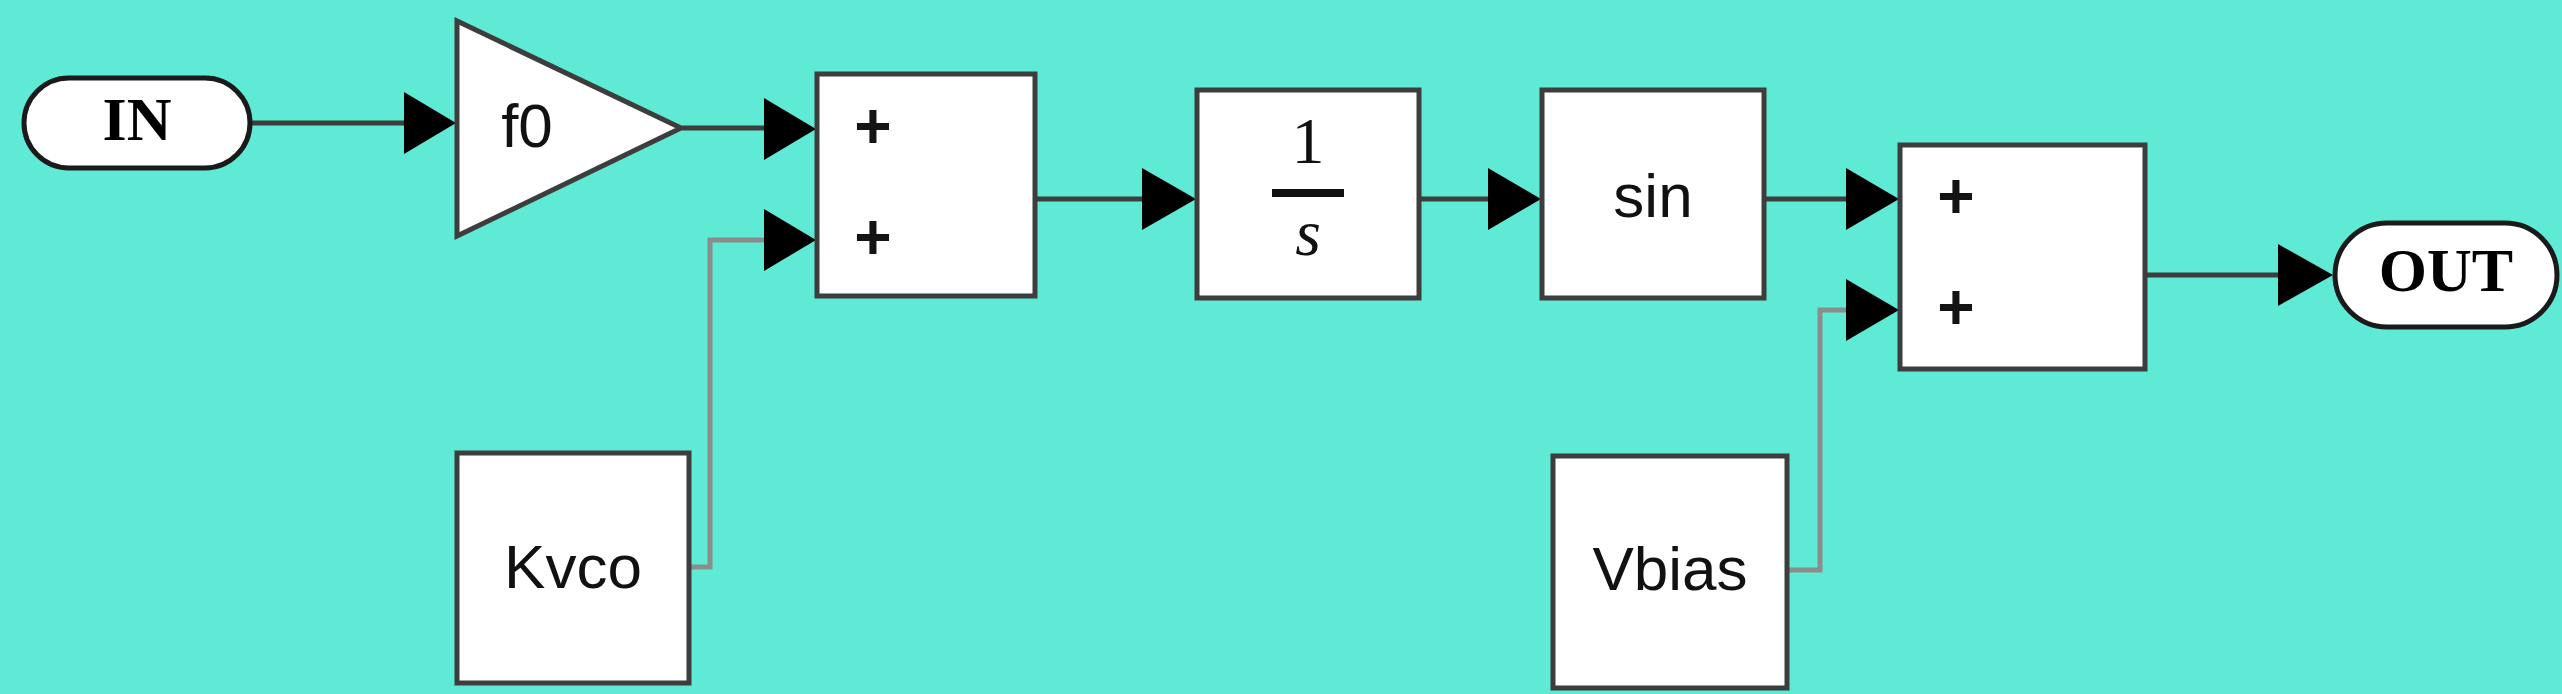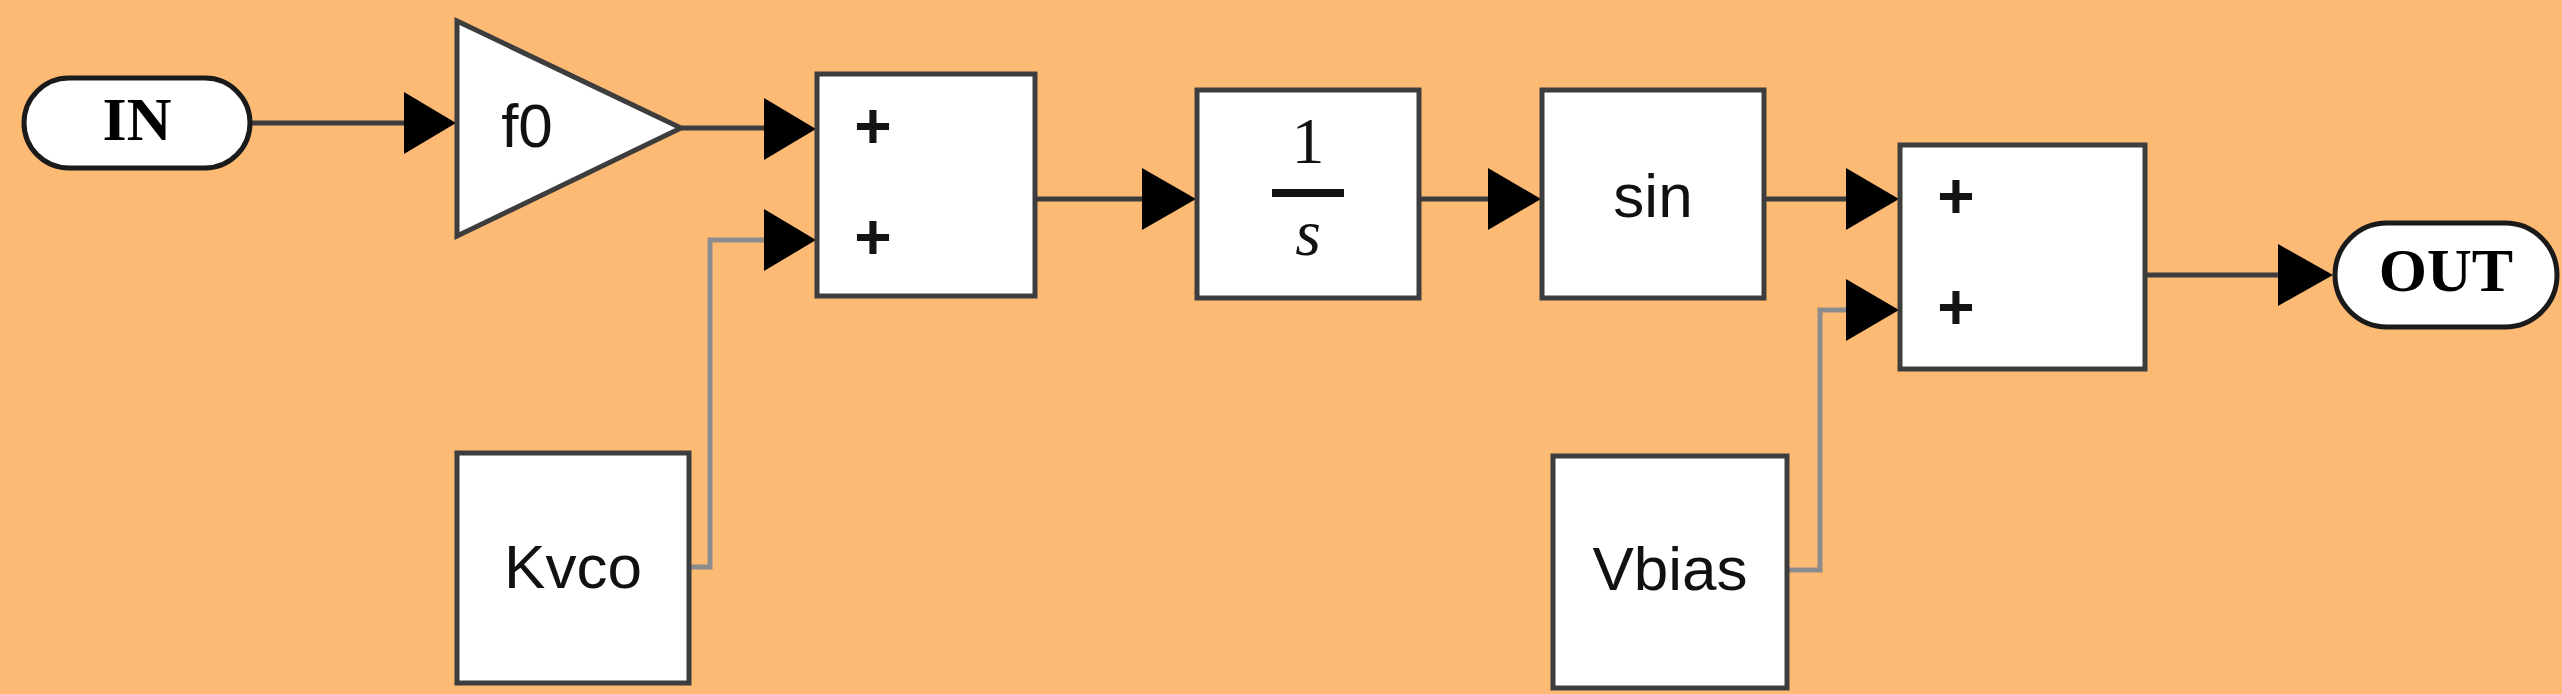--- a/index.html
+++ b/index.html
@@ -8,21 +8,21 @@
     padding: 0;
     background: #ffffff;
   }
   body {
     font-family: "Liberation Sans", sans-serif;
   }
   #canvas {
     position: relative;
     width: 2562px;
     height: 694px;
-    background: #fdba74;
+    background: #5eead4;
     overflow: hidden;
   }
   #diagram-svg {
     position: absolute;
     left: 0;
     top: 0;
     width: 2562px;
     height: 694px;
   }
   .shape-stroke {

